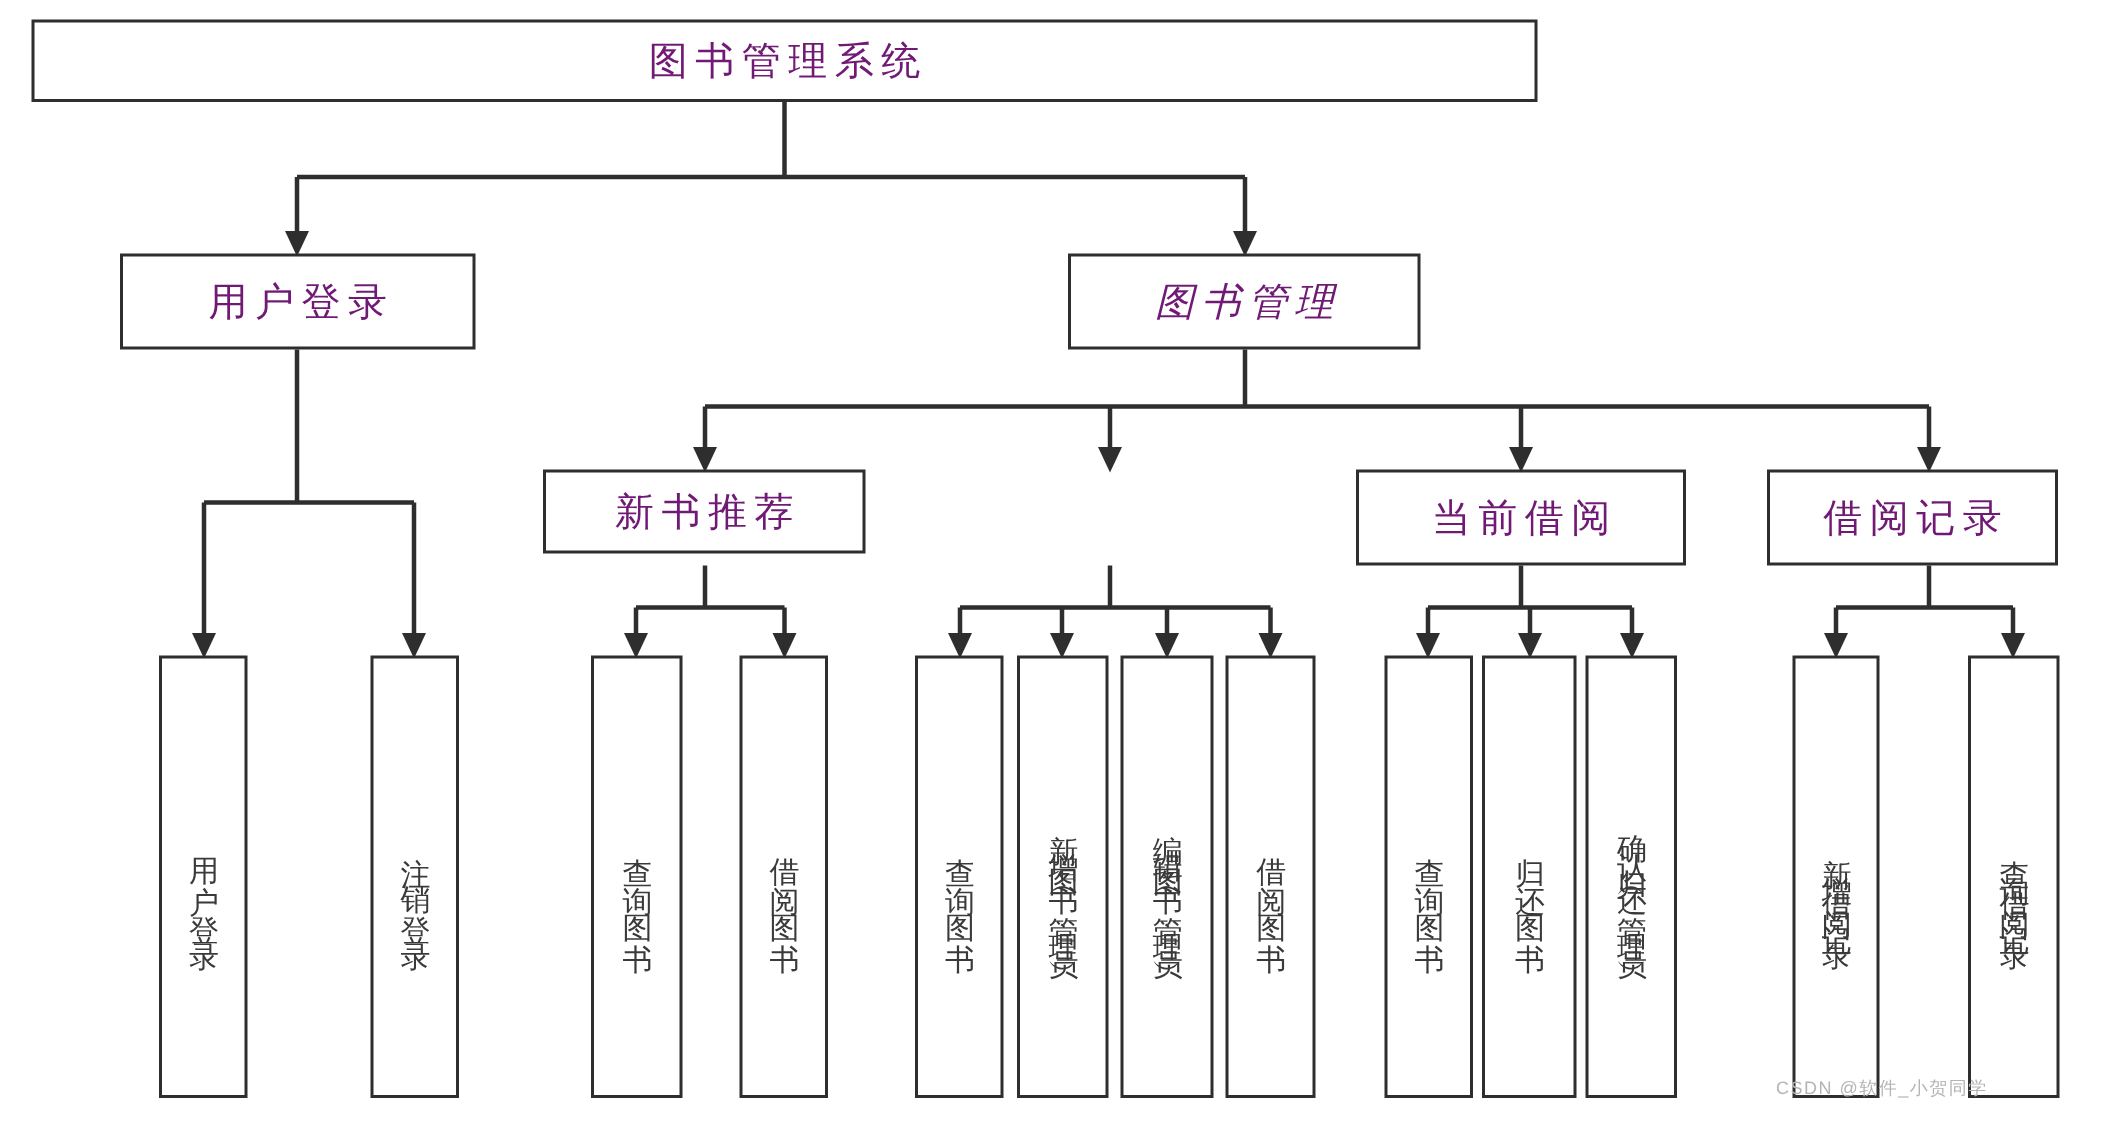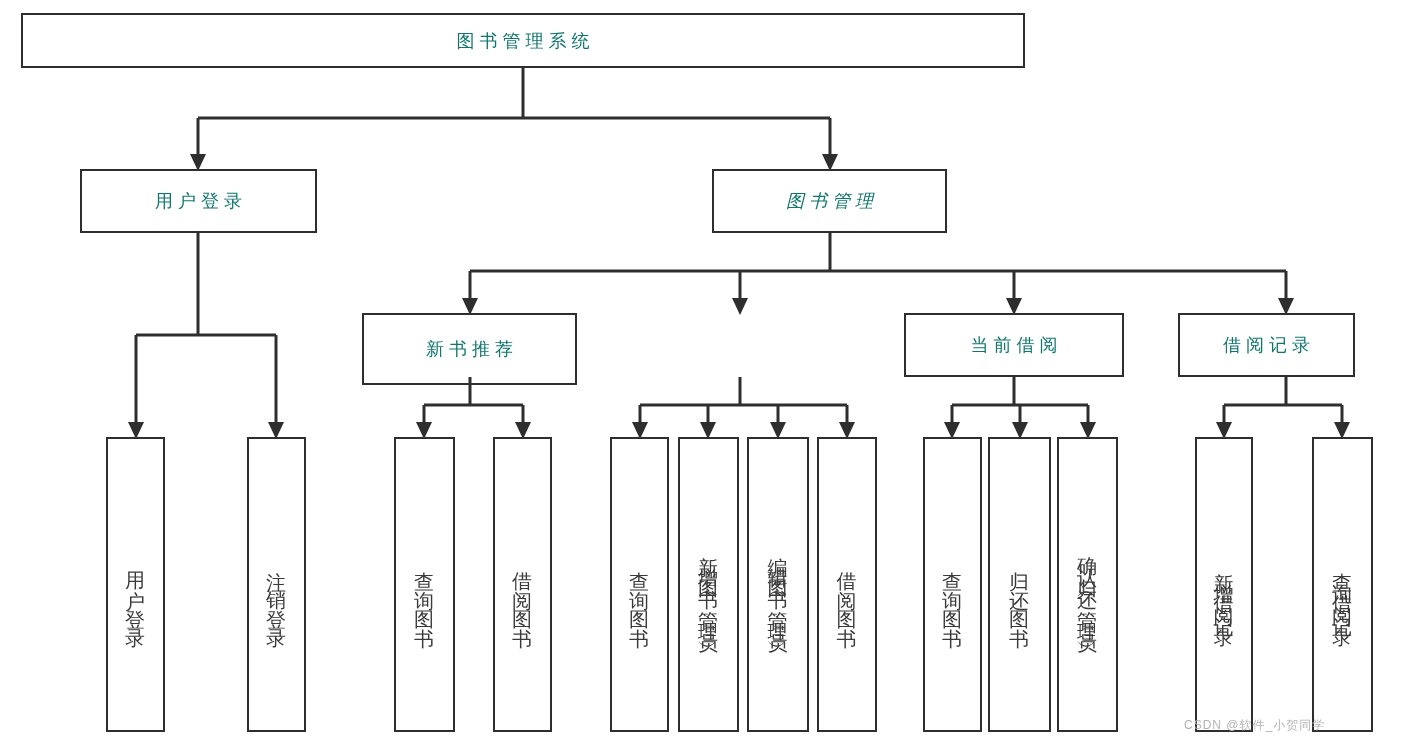--- a/index.html
+++ b/index.html
@@ -19,45 +19,45 @@
   .node {
     position: absolute;
     box-sizing: border-box;
     background: #ffffff;
     border: 2.5px solid #2e2e2e;
     display: flex;
     align-items: center;
     justify-content: center;
   }
   .hlabel {
-    font-size: 18px;
-    color: #0f766e;
+    font-size: 26px;
+    color: #701a75;
     letter-spacing: 5px;
     margin-right: -5px;  
     white-space: nowrap;
   }
   .vlabel {
     writing-mode: vertical-rl;
     text-orientation: mixed;
     font-size: 20px;
     line-height: 1;
     color: #3a3a3a;
     white-space: nowrap;
   }
   .sp-wide   { letter-spacing: 19px; margin-bottom: -19px; }
   .sp-normal { letter-spacing: 11px; margin-bottom: -11px; }
 
   
   #box-root        { left: 21px;   top: 13px;  width: 1004px; height: 55px; }
   #box-user-login  { left: 80px;   top: 169px; width: 237px;  height: 64px; }
   #box-book-mgmt   { left: 712px;  top: 169px; width: 235px;  height: 64px; font-style: italic; }
-  #box-new-book    { left: 362px;  top: 313px; width: 215px;  height: 72px; }
+  #box-new-book    { left: 362px;  top: 313px; width: 215px;  height: 56px; }
   #box-borrowing   { left: 633px;  top: 313px; width: 214px;  height: 64px; }
   #box-current     { left: 904px;  top: 313px; width: 220px;  height: 64px; justify-content: center; }
-  #box-record      { left: 1178px; top: 313px; width: 177px;  height: 64px; }
+  #box-record      { left: 1178px; top: 313px; width: 194px;  height: 64px; }
 
   .leaf { top: 437px; height: 295px; }
   #leaf-user-login     { left: 106px;  width: 59px; }
   #leaf-logout         { left: 247px;  width: 59px; }
   #leaf-query-rec      { left: 394px;  width: 61px; }
   #leaf-borrow-rec     { left: 493px;  width: 59px; }
   #leaf-query-bor      { left: 610px;  width: 59px; }
   #leaf-add-books      { left: 678px;  width: 61px; }
   #leaf-edit-books     { left: 747px;  width: 62px; }
   #leaf-borrow-books   { left: 817px;  width: 60px; }

